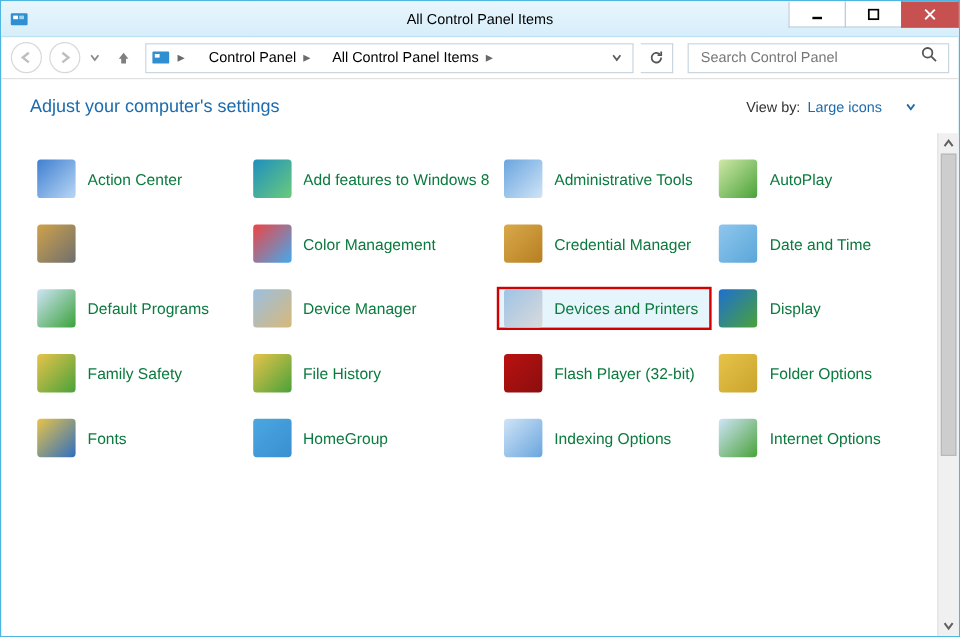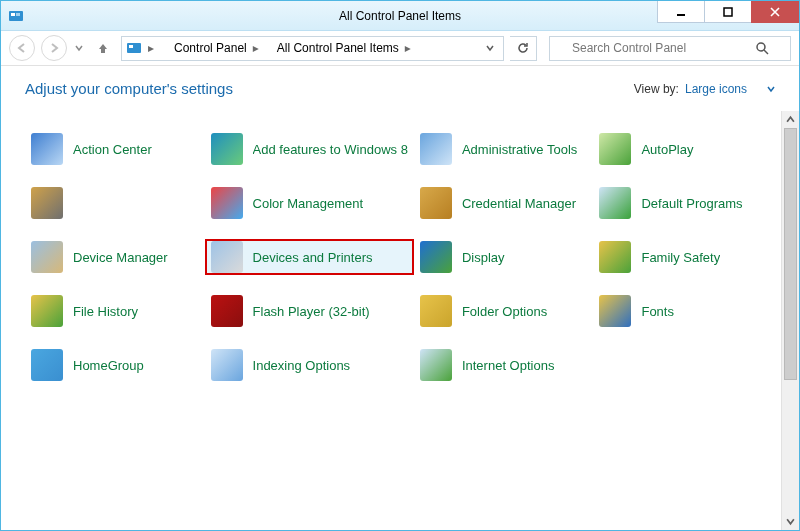--- a/index.html
+++ b/index.html
@@ -29,27 +29,27 @@
   .nav-arrow.disabled{opacity:.55;}
   .nav-dd{width:12px;height:24px;display:flex;align-items:center;justify-content:center;color:#8a8a8a;}
   .nav-up{width:20px;height:20px;display:flex;align-items:center;justify-content:center;color:#7f7f7f;margin:0 2px;}
   .addressbar{flex:1;height:23px;border:1px solid #c9d6e0;display:flex;align-items:center;padding:0 4px;gap:4px;min-width:0;}
   .addressbar .addricon{width:16px;height:16px;flex:none;}
   .crumbs{display:flex;align-items:center;gap:2px;min-width:0;flex:1;overflow:hidden;}
   .crumb{white-space:nowrap;padding:0 2px;color:#000;margin-left:12px;}
   .crumb-sep{color:#6a6a6a;padding:0 2px;}
   .addr-dd{width:18px;height:100%;display:flex;align-items:center;justify-content:center;color:#5c5c5c;margin-left:auto;}
   .addr-refresh{width:26px;height:23px;border:1px solid #c9d6e0;border-left:none;display:flex;align-items:center;justify-content:center;}
-  .searchbox{width:200px;height:23px;border:1px solid #c9d6e0;margin-left:6px;display:flex;align-items:center;padding:0 20px;color:#777;}
+  .searchbox{width:200px;height:23px;border:1px solid #c9d6e0;margin-left:6px;display:flex;padding:0 8px;color:#777;}
   .searchbox input{border:none;outline:none;flex:1;font:inherit;color:#000;background:transparent;}
   .searchbox input::placeholder{color:#777;}
   .searchbox .sicon{width:16px;height:16px;flex:none;color:#555;}
 
   
-  .headerstrip{display:flex;align-items:center;padding:14px 24px 8px 24px;}
+  .headerstrip{display:flex;align-items:center;padding:14px 36px 8px 24px;}
   .headerstrip .heading{color:var(--link-blue);font-size:15px;}
   .headerstrip .spacer{flex:1;}
   .viewby{font-size:12px;color:#333;display:flex;align-items:flex-end;gap:6px;}
   .viewby .vb-link{color:var(--link-blue);display:inline-flex;align-items:center;gap:20px;}
 
   
   .content{position:absolute;left:0;right:0;top:110px;bottom:0;display:flex;}
   .scroll{flex:1;overflow:hidden;}
   .grid{display:grid;grid-template-columns:repeat(4,1fr);column-gap:0;row-gap:18px;padding:20px 8px 8px 24px;}
   .item{display:flex;align-items:center;gap:10px;height:36px;border:2px solid transparent;padding:2px 4px;box-sizing:border-box;}
@@ -217,20 +217,26 @@
           <span class="label">Color Management</span>
         </div>
         <div class="item">
           <div class="icn">
             <div class="ph" style="background: linear-gradient(135deg, rgb(216, 169, 74), rgb(183, 127, 34));"></div>
           </div>
           <span class="label">Credential Manager</span>
         </div>
         <div class="item">
           <div class="icn">
+            <div class="ph" style="background: linear-gradient(135deg, rgb(143, 198, 238), rgb(90, 167, 217));"></div>
+          </div>
+          <span class="label">Date and Time</span>
+        </div>
+        <div class="item">
+          <div class="icn">
             <div class="ph" style="background: linear-gradient(135deg, rgb(207, 228, 247), rgb(58, 162, 58));"></div>
           </div>
           <span class="label">Default Programs</span>
         </div>
         <div class="item">
           <div class="icn">
             <div class="ph" style="background: linear-gradient(135deg, rgb(155, 191, 224), rgb(215, 184, 121));"></div>
           </div>
           <span class="label">Device Manager</span>
         </div>

